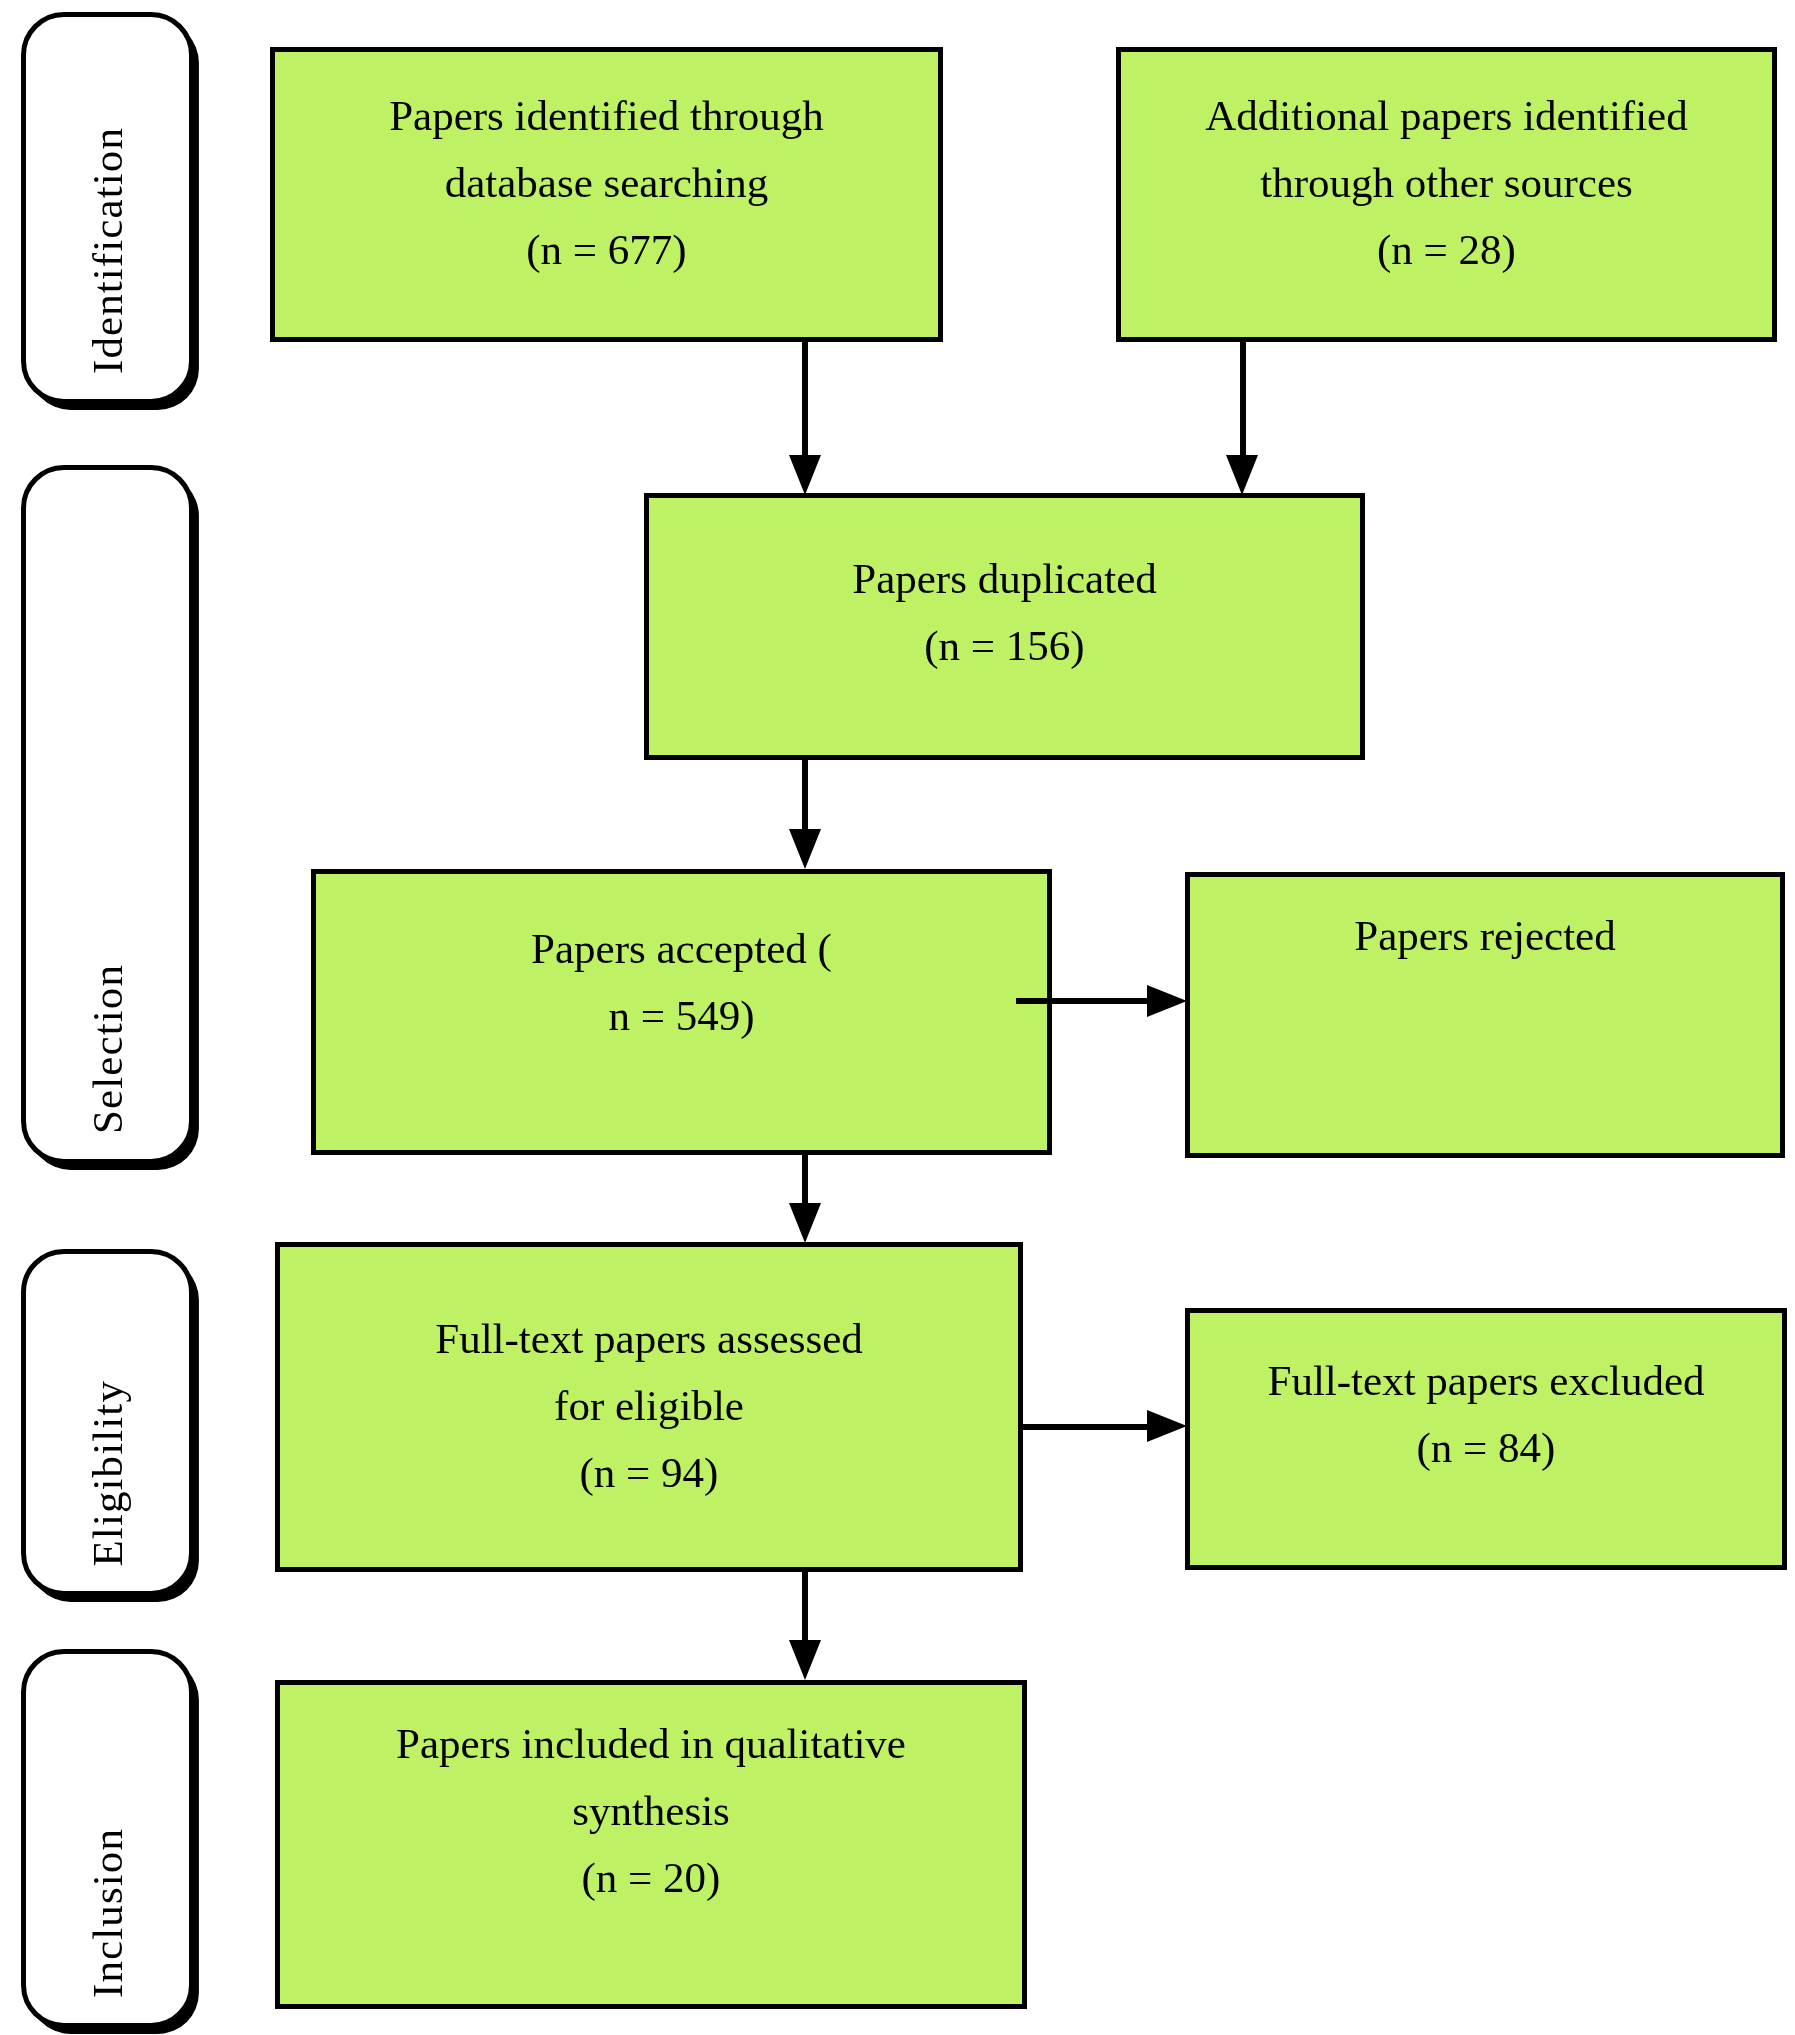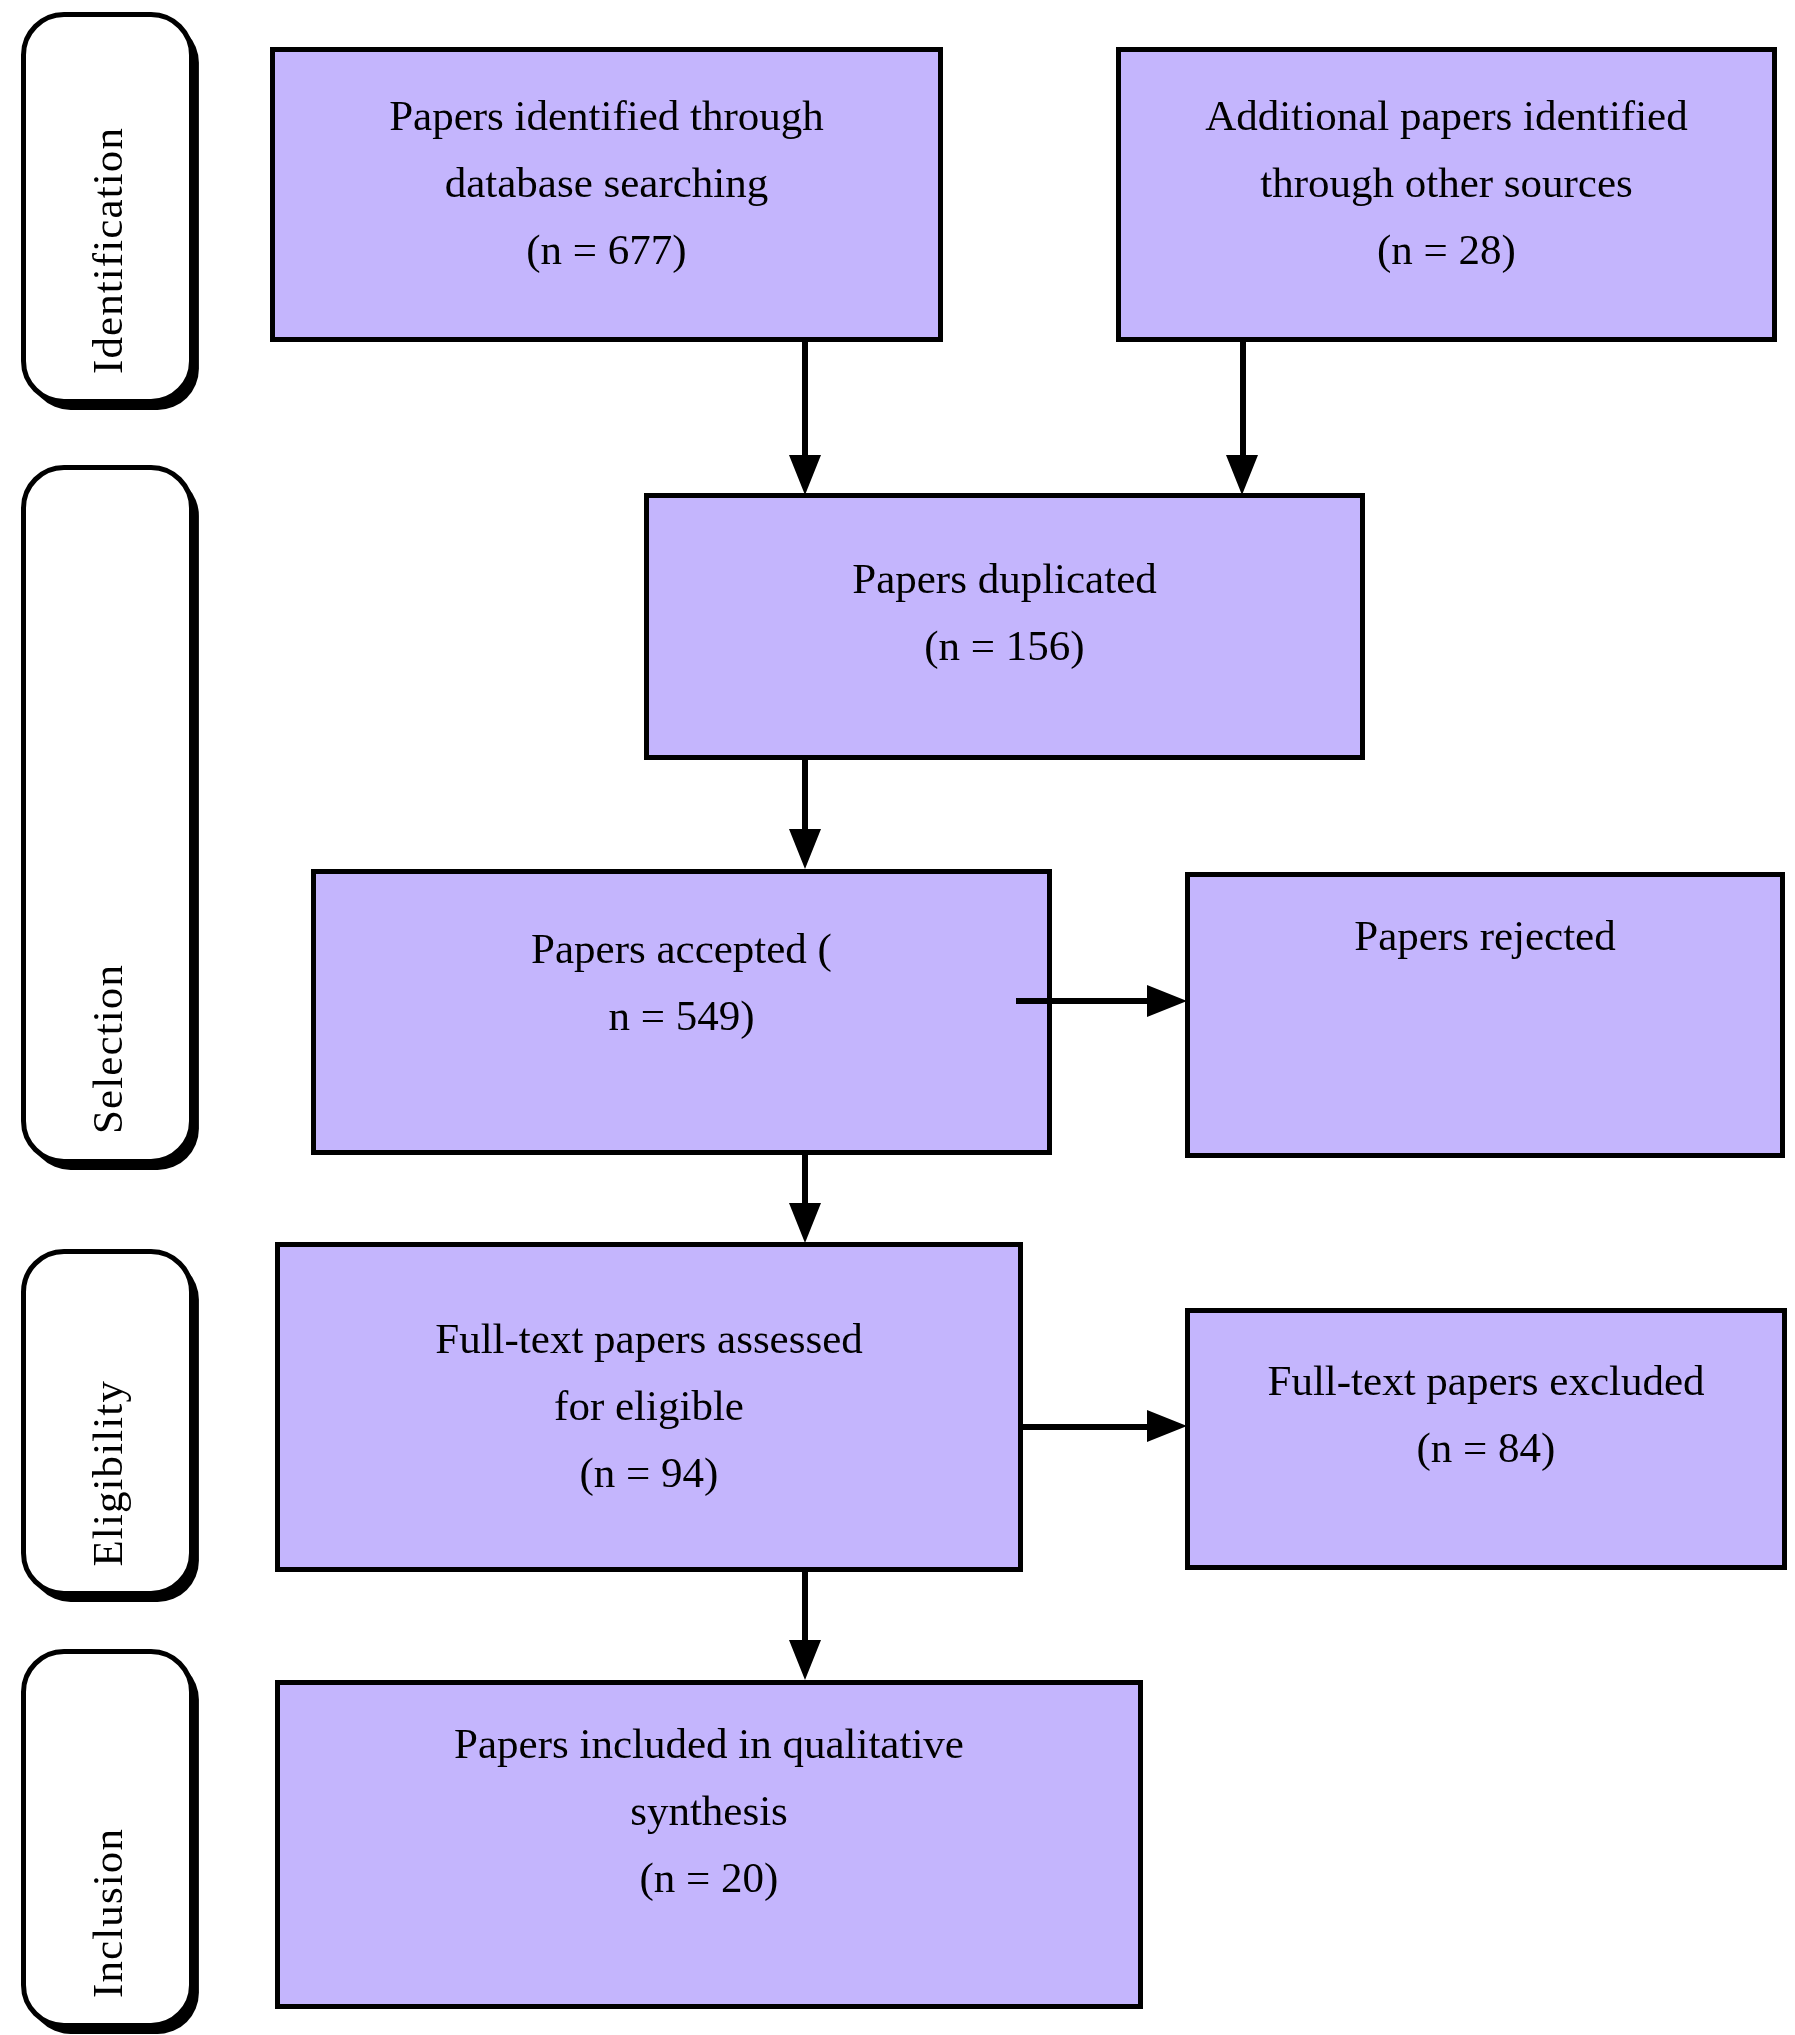--- a/index.html
+++ b/index.html
@@ -39,21 +39,21 @@
     font-size: 43px;
     letter-spacing: 1.1px;
     white-space: nowrap;
     line-height: 1;
   }
   
   .node {
     position: absolute;
     box-sizing: border-box;
     border: 5.5px solid #000000;
-    background: #c4b5fd;
+    background: #bef264;
     text-align: center;
   }
   .node .line {
     font-size: 43px;
     line-height: 67px;
     white-space: nowrap;
   }
   
   .vline, .hline {
     position: absolute;
@@ -126,21 +126,21 @@
     <div class="line">Full-text papers assessed</div>
     <div class="line">for eligible</div>
     <div class="line">(n = 94)</div>
   </div>
 
   <div class="node" style="left:1185px; top:1308px; width:602px; height:262px; padding-top:34px;">
     <div class="line">Full-text papers excluded</div>
     <div class="line">(n = 84)</div>
   </div>
 
-  <div class="node" style="left:275px; top:1680px; width:868px; height:329px; padding-top:25px;">
+  <div class="node" style="left:275px; top:1680px; width:752px; height:329px; padding-top:25px;">
     <div class="line">Papers included in qualitative</div>
     <div class="line">synthesis</div>
     <div class="line">(n = 20)</div>
   </div>
 
   <div>
     <div class="vline" style="left:802px; top:341px; height:116px;"></div>
     <div class="head-down" style="left:789px; top:455px;"></div>
   </div>
 

